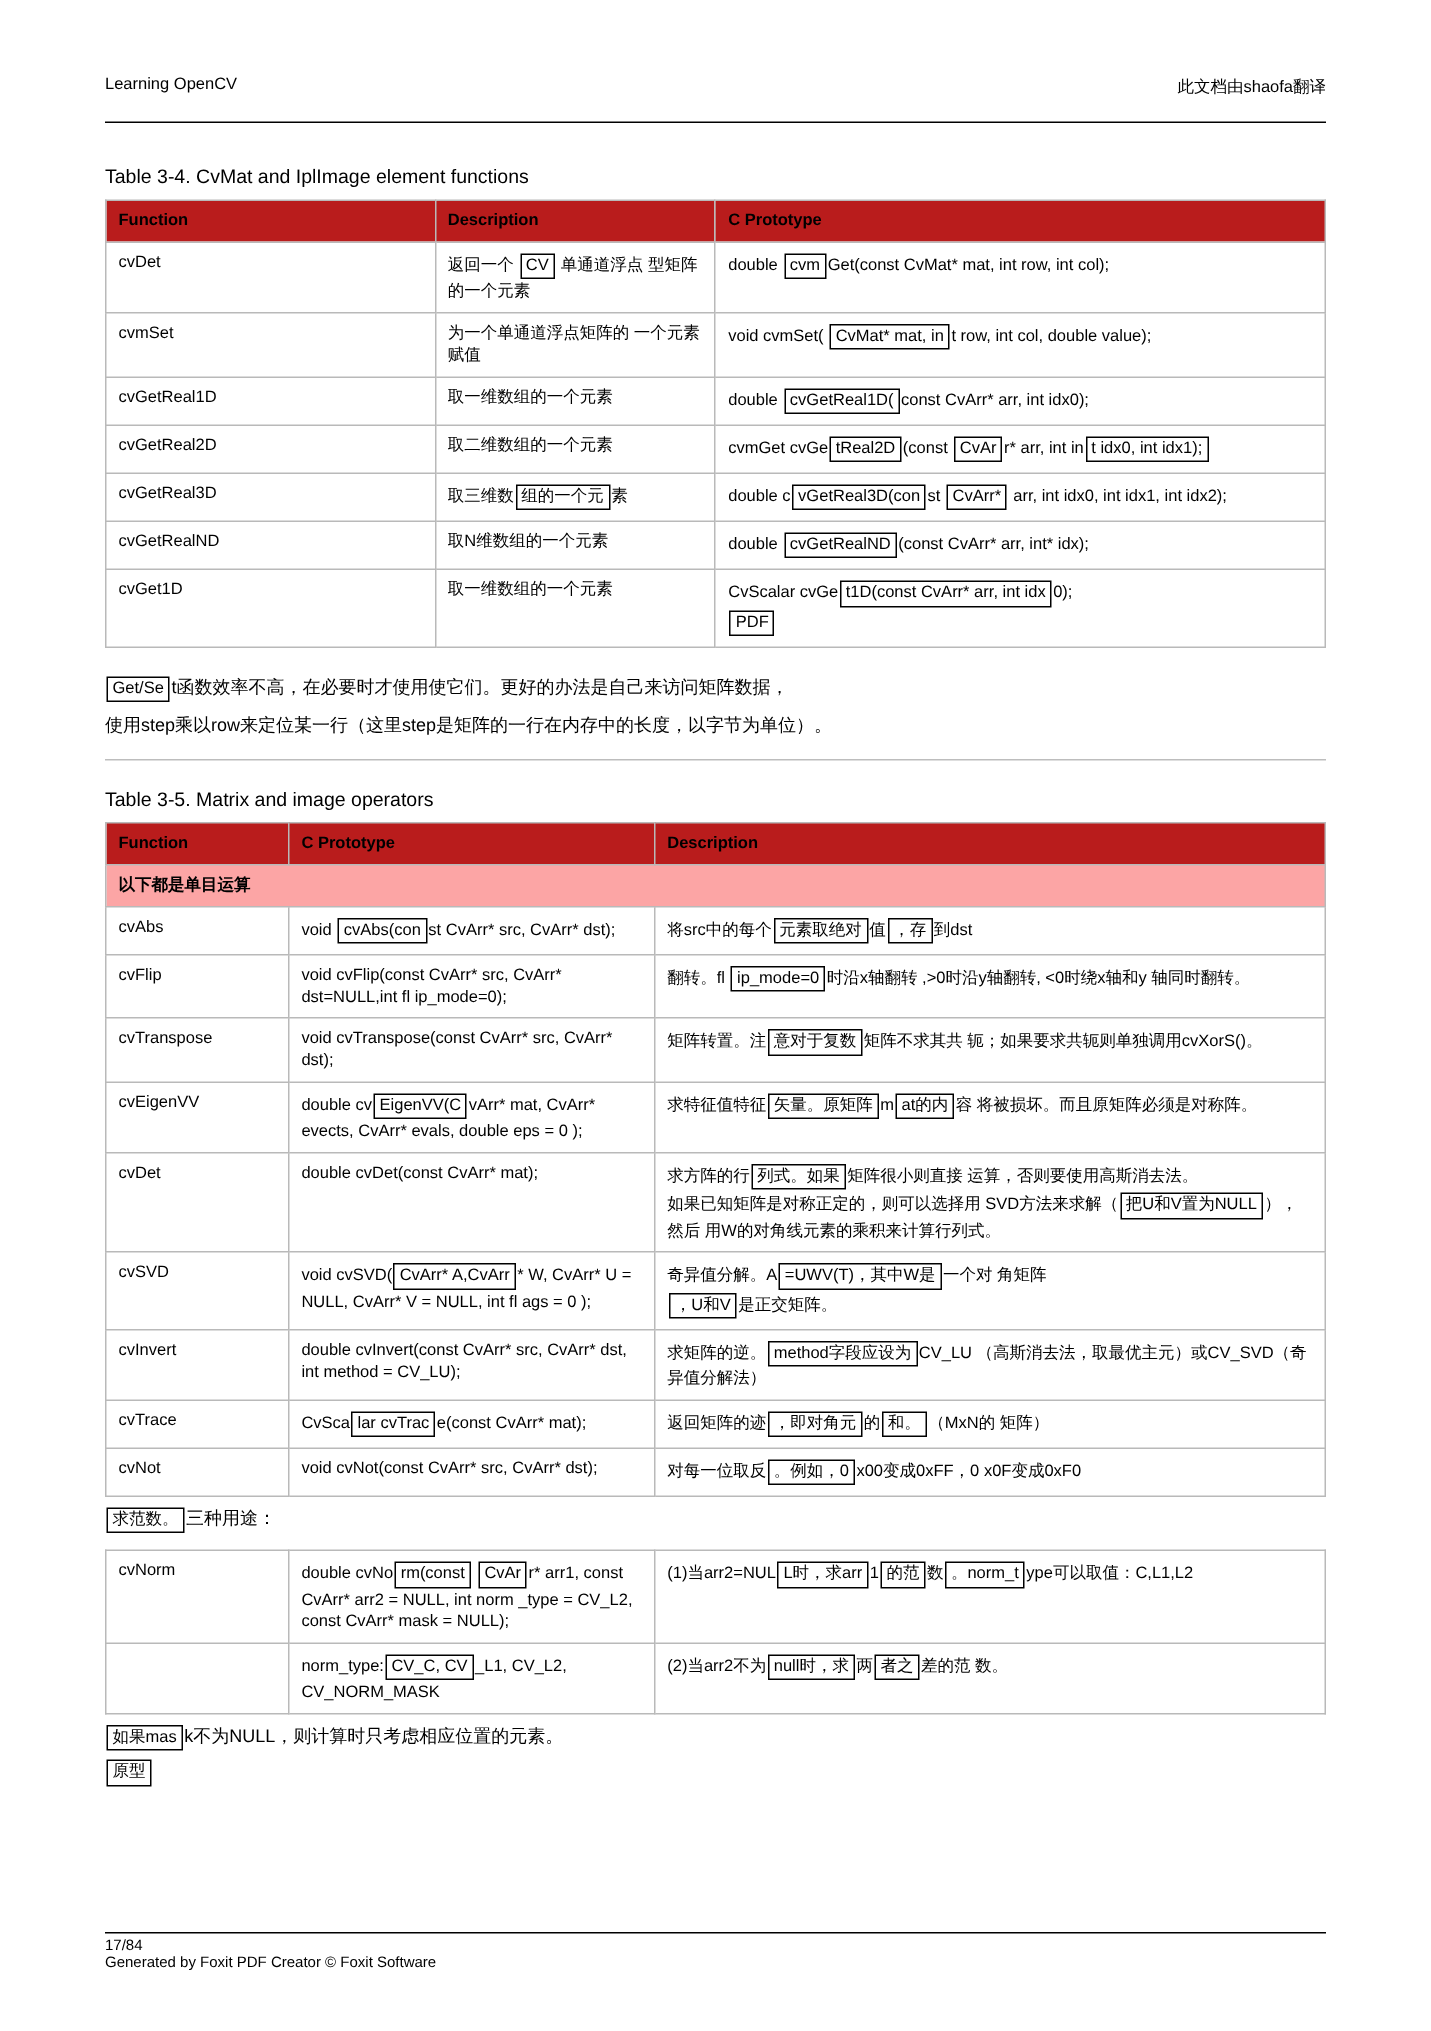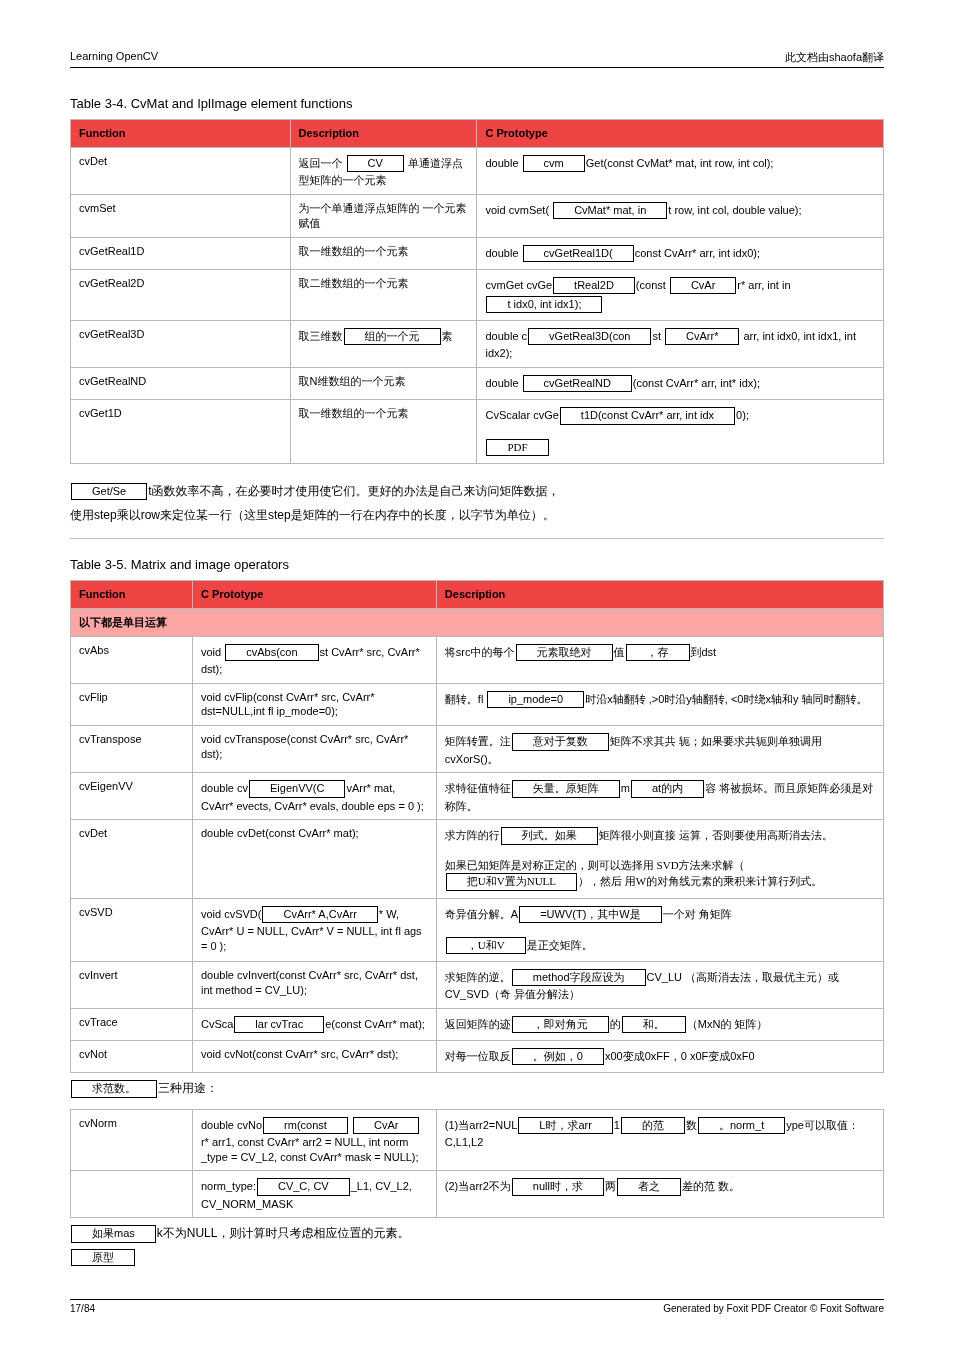--- a/index.html
+++ b/index.html
@@ -16,88 +16,88 @@
     margin: 0 auto;
     padding: 50px 70px 40px 70px;
     position: relative;
     min-height: 1354px;
   }
   .header {
     display: flex;
     justify-content: space-between;
     font-size: 11px;
     border-bottom: 1px solid #000;
-    padding-bottom: 2px;
+    padding-bottom: 16px;
     margin-bottom: 28px;
   }
   .section-title {
     font-size: 13px;
     font-weight: normal;
     margin: 18px 0 8px 0;
   }
   table.tbl {
     width: 100%;
     border-collapse: collapse;
     margin-bottom: 6px;
   }
   table.tbl th, table.tbl td {
     border: 1px solid #b9b9b9;
     padding: 6px 8px;
     vertical-align: top;
     font-size: 11px;
     line-height: 1.35;
   }
   table.tbl th {
-    background: #ef4444;
+    background: #b91c1c;
     font-weight: bold;
     text-align: left;
   }
   .t1 th:nth-child(1), .t1 td:nth-child(1) { width: 27%; }
   .t1 th:nth-child(2), .t1 td:nth-child(2) { width: 23%; }
   .t1 th:nth-child(3), .t1 td:nth-child(3) { width: 50%; }
 
   .t2 th:nth-child(1), .t2 td:nth-child(1) { width: 15%; }
   .t2 th:nth-child(2), .t2 td:nth-child(2) { width: 30%; }
   .t2 th:nth-child(3), .t2 td:nth-child(3) { width: 55%; }
 
   .t3 td:nth-child(1) { width: 15%; }
   .t3 td:nth-child(2) { width: 30%; }
   .t3 td:nth-child(3) { width: 55%; }
 
   .box {
     display: inline-block;
     border: 1px solid #000;
-    padding: 1px 20px;
+    padding: 1px 3px;
     margin: 1px 1px;
     font-size: 11px;
     line-height: 1.2;
     background: #fff;
   }
   .hr-light {
     border: none;
     border-top: 1px solid #bdbdbd;
     margin: 14px 0 10px 0;
   }
   .row-sub-desc {
-    margin-top: 12px;
-    font-family: Liberation Serif, serif;
+    margin-top: 0;
   }
   .sub-intro {
     margin: 4px 0 10px 0;
   }
   .footer {
     position: absolute;
     bottom: 40px;
     left: 70px;
     right: 70px;
     border-top: 1px solid #000;
     padding-top: 3px;
     display: flex;
     justify-content: space-between;
     font-size: 10px;
+    flex-direction: column;
   }
 </style>
 </head>
 <body>
 
 <div class="page">
 
   <div class="header">
     <span>Learning OpenCV</span>
     <span>此文档由shaofa翻译</span>

